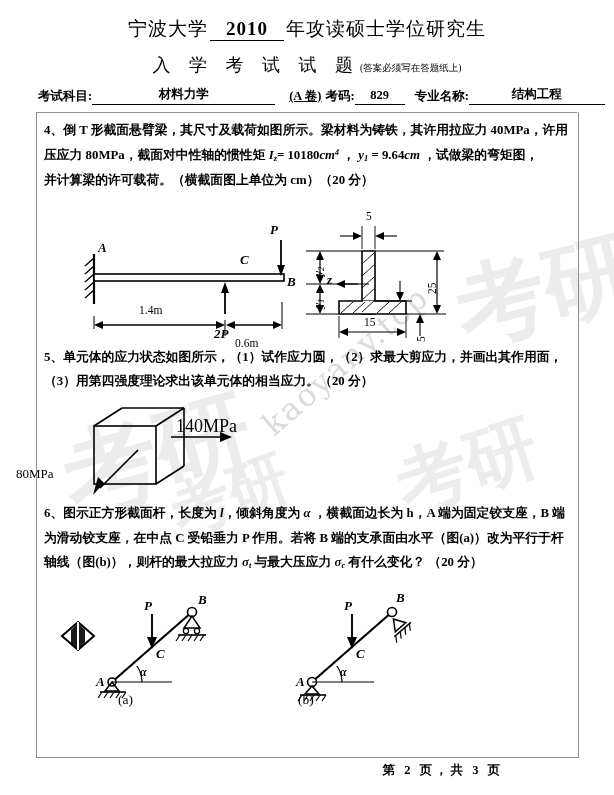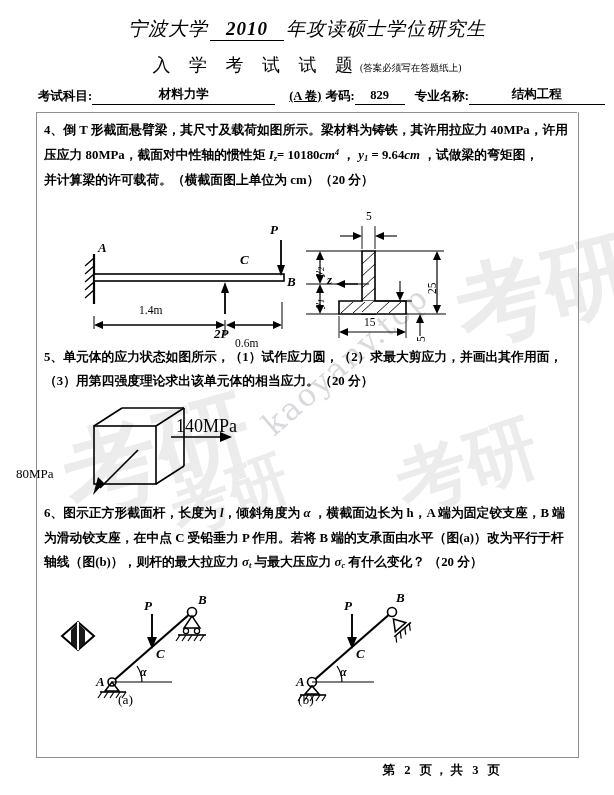--- a/index.html
+++ b/index.html
@@ -55,21 +55,20 @@
   .header {
     position: relative;
     z-index: 3;
     padding-top: 16px;
   }
   .title-line1 {
     text-align: center;
     font-size: 19px;
     letter-spacing: 1px;
     white-space: nowrap;
-    font-style: italic;
   }
   .title-line1 .yr {
     display: inline-block;
     min-width: 74px;
     text-align: center;
     font-weight: bold;
     border-bottom: 1.6px solid #000;
     margin: 0 2px;
     font-family: "Liberation Serif", serif;
   }

